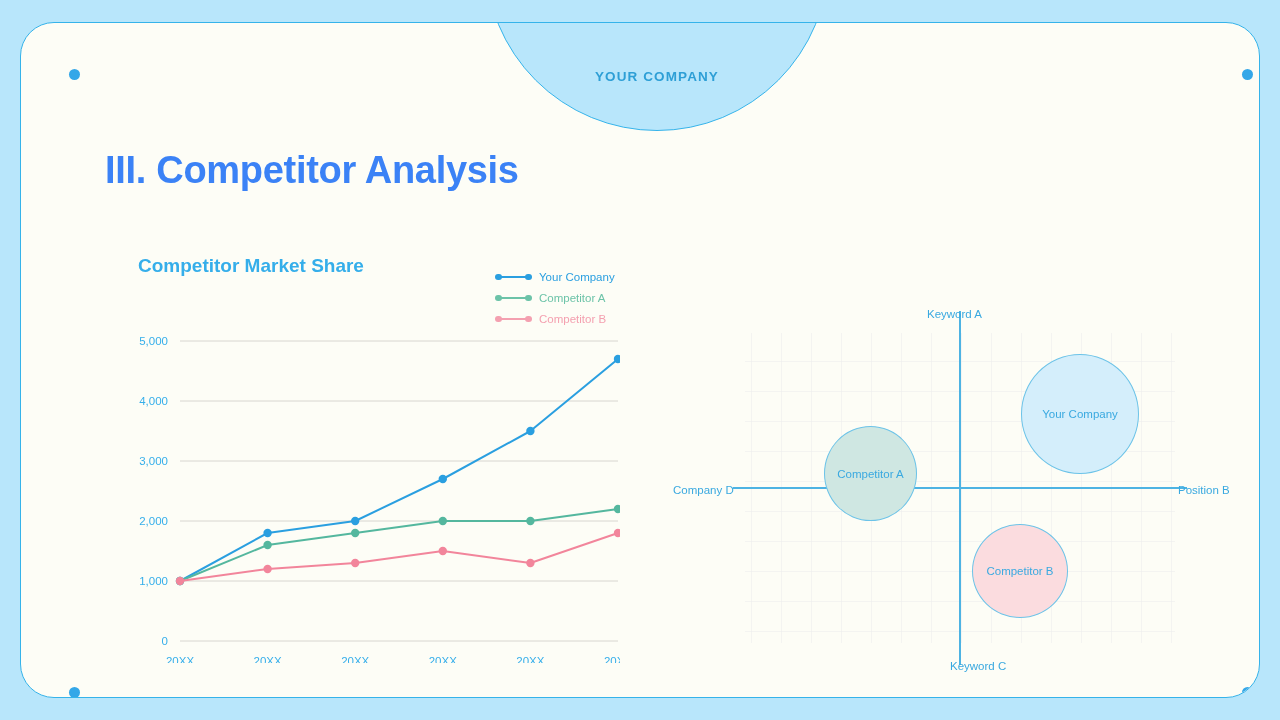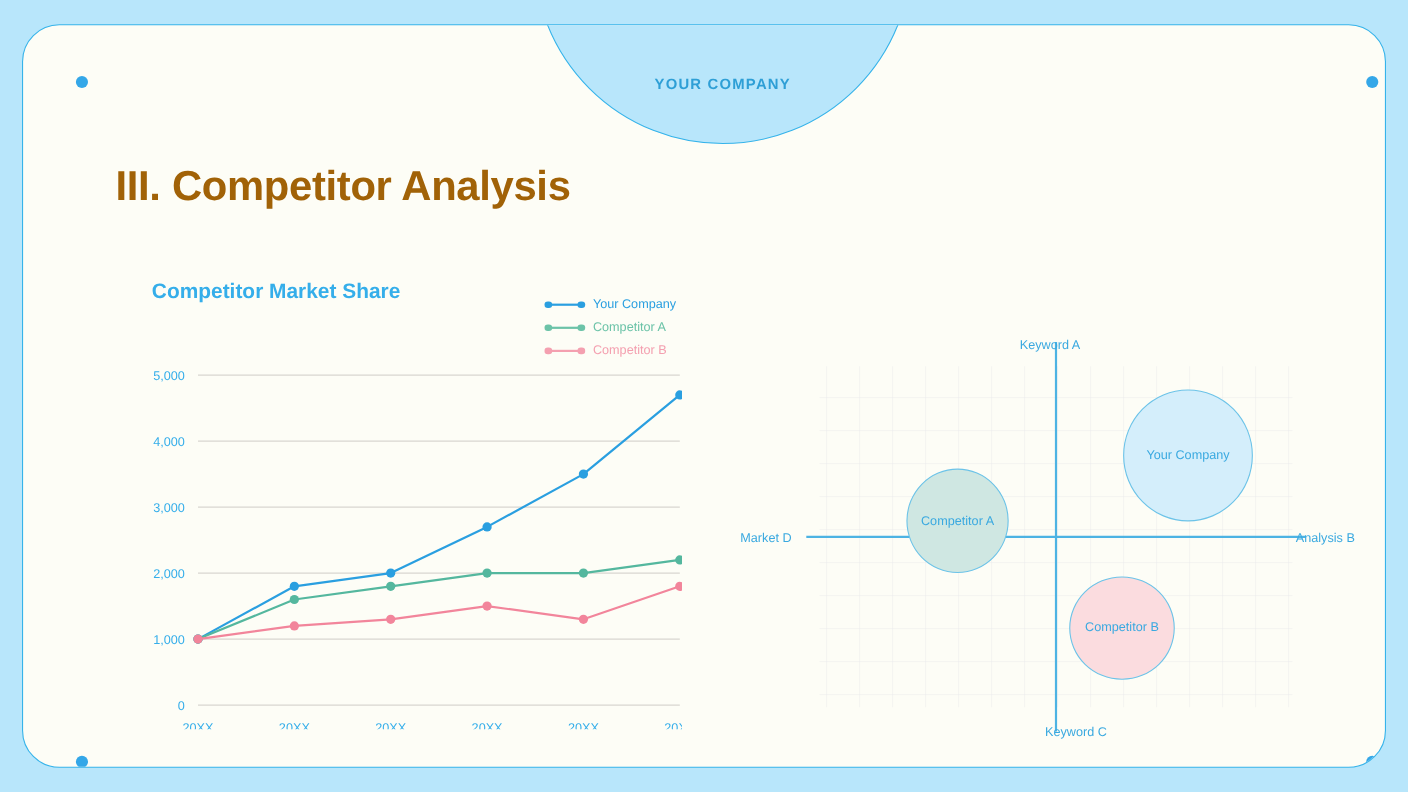--- a/index.html
+++ b/index.html
@@ -48,21 +48,21 @@
     z-index: 5;
   }
   .cd-tl { left: 48px;  top: 46px; }
   .cd-tr { left: 1221px; top: 46px; }
   .cd-bl { left: 48px;  top: 664px; }
   .cd-br { left: 1221px; top: 664px; }
 
   #page-title {
     position: absolute;
     left: 84px; top: 126px;
-    color: #a16207;
+    color: #3b82f6;
     font-size: 38px;
     font-weight: bold;
     letter-spacing: -0.3px;
   }
 
   .panel-heading {
     position: absolute;
     color: #35aeea;
     font-size: 19px;
     font-weight: bold;
@@ -238,21 +238,21 @@
           <path d="M 30 0 L 0 0 0 30" fill="none" stroke="#ececec" stroke-width="1"></path>
         </pattern>
       </defs>
       <rect x="84" y="32" width="430" height="310" fill="url(#mapgrid)"></rect>
       <line x1="299" y1="10" x2="299" y2="364" stroke="#4db3e3" stroke-width="2"></line>
       <line x1="72" y1="187" x2="526" y2="187" stroke="#4db3e3" stroke-width="2"></line>
     </svg>
   </div>
 
   <div class="map-label" id="lbl-kw-a">Keyword A</div>
-  <div class="map-label" id="lbl-kw-b">Analysis B</div>
+  <div class="map-label" id="lbl-kw-b">Position B</div>
   <div class="map-label" id="lbl-kw-c">Keyword C</div>
-  <div class="map-label" id="lbl-kw-d">Market D</div>
+  <div class="map-label" id="lbl-kw-d">Company D</div>
 
   <div class="bubble" id="bub-you">Your Company</div>
   <div class="bubble" id="bub-a">Competitor A</div>
   <div class="bubble" id="bub-b">Competitor B</div>
 
 </div>
 
 </body></html>

